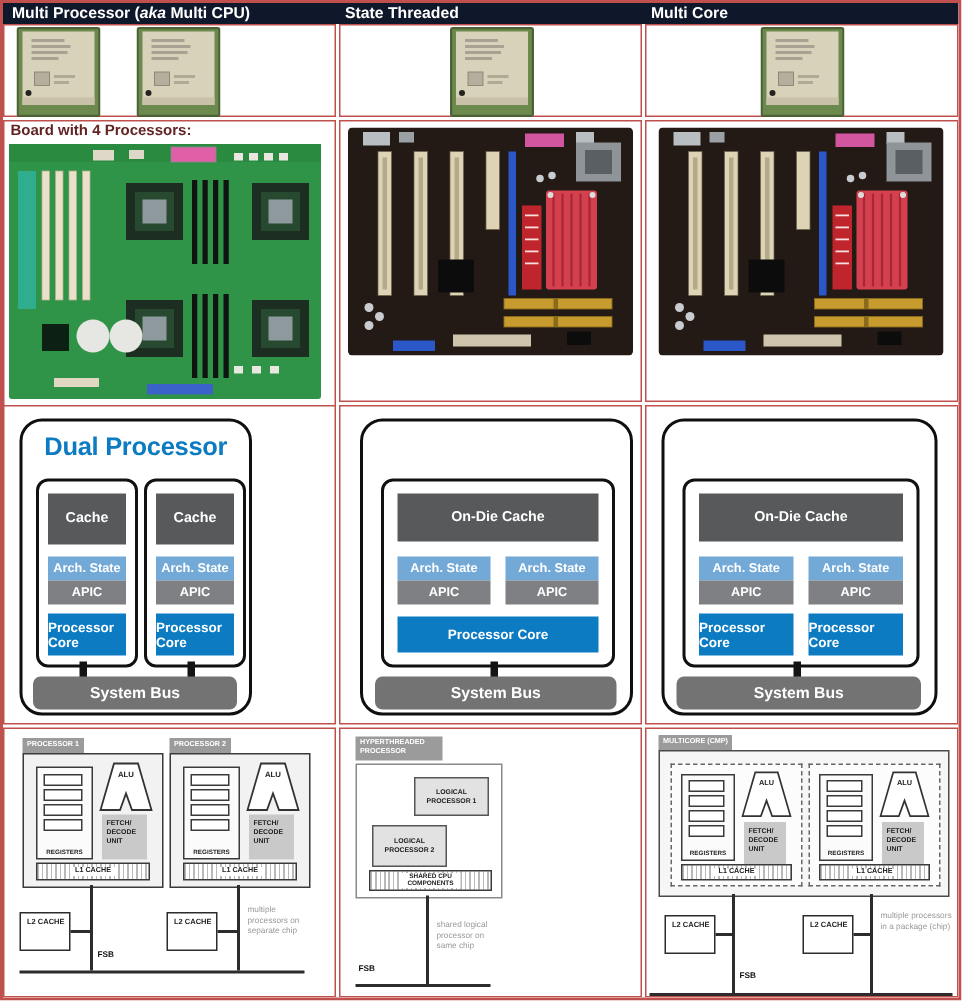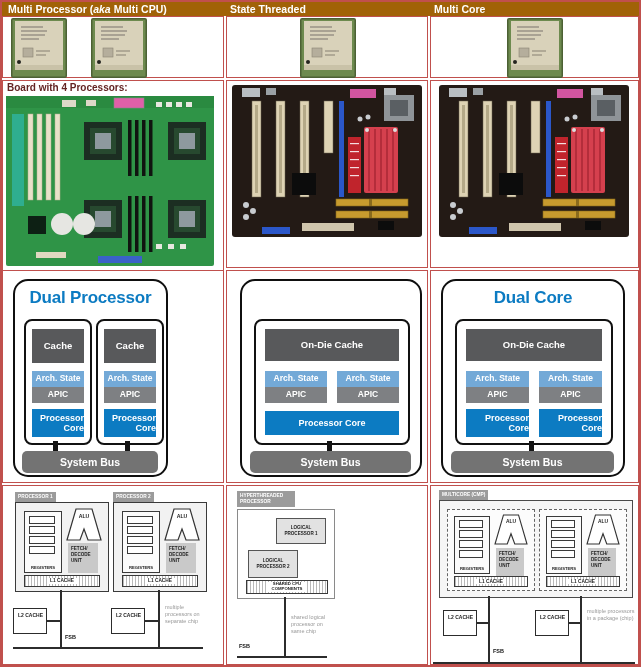--- a/index.html
+++ b/index.html
@@ -1,28 +1,28 @@
 <!DOCTYPE html>
 <html><head>
 <meta charset="utf-8">
 <style>
   html,body{margin:0;padding:0;background:#fff;font-family:"Liberation Sans",sans-serif;}
   .stage{position:relative;width:641px;height:667px;background:#fff;border:2px solid #C0504D;box-sizing:border-box;overflow:hidden;}
-  .hdr{position:absolute;left:0;top:0;width:637px;height:14px;background:#a16207;}
+  .hdr{position:absolute;left:0;top:0;width:637px;height:14px;background:#0f172a;}
   .hcell{position:absolute;top:0;line-height:14px;color:#fff;font-weight:bold;font-size:10.5px;white-space:nowrap;}
   .hcell i{font-style:italic;}
   .cell{position:absolute;border:1px solid #C0504D;box-sizing:border-box;background:#fff;}
   .chip{position:absolute;}
   .board-label{position:absolute;left:4px;top:1px;font-size:10px;font-weight:bold;color:#632423;}
   .boardsvg{position:absolute;}
   
   .ibox{position:absolute;background:#fff;border:2.5px solid #0f0f0f;border-radius:15px;box-sizing:border-box;}
   .ititle{margin-top:7px;text-align:center;color:#0C7BC2;font-weight:bold;font-size:17px;letter-spacing:-0.2px;}
   .iunit{position:absolute;border:2px solid #111;border-radius:8px;background:#fff;}
-  .iblk{position:absolute;color:#fff;font-weight:bold;text-align:right;display:flex;align-items:center;justify-content:center;font-size:8.5px;line-height:1.15;}
+  .iblk{position:absolute;color:#fff;font-weight:bold;text-align:left;display:flex;align-items:center;justify-content:center;font-size:8.5px;line-height:1.15;}
   .c-cache{background:#58595B;}
   .c-arch{background:#73A9D7;}
   .c-apic{background:#7E8083;}
   .c-core{background:#0C7BC2;}
   .stem{position:absolute;width:5px;height:11px;background:#141414;}
   .ibus{position:absolute;height:22px;background:#737373;border-radius:5px;color:#fff;font-weight:bold;font-size:10.5px;display:flex;align-items:center;justify-content:center;}
   
   .d-tab{position:absolute;background:#9b9b9b;color:#fff;font-weight:bold;font-size:4.8px;line-height:1.25;padding:2px 3px;box-sizing:border-box;}
   .d-block{position:absolute;background:#f2f2f2;border:1px solid #3a3a3a;}
   .pkg{position:absolute;background:#f6f6f6;border:1px solid #4a4a4a;}
@@ -242,21 +242,20 @@
         <div class="iblk c-apic" style="left:81px;top:66px;width:62px;height:16px">APIC</div>
         <div class="iblk c-core" style="left:9px;top:90px;width:134px;height:24px;font-size:9px">Processor Core</div>
       </div>
       <div class="stem" style="left:85px;top:160px"></div>
       <div class="ibus" style="left:8px;top:170px;width:161px">System Bus</div>
     </div>
   </div>
 
   <div class="cell" style="left:428px;top:268px;width:209px;height:213px">
     <div class="ibox" style="left:10px;top:8px;width:184px;height:198px">
-      <div class="ititle">Dual Core</div>
       <div class="iunit" style="left:12px;top:38px;width:154px;height:122px">
         <div class="iblk c-cache" style="left:9px;top:8px;width:136px;height:32px;font-size:9.5px">On-Die Cache</div>
         <div class="iblk c-arch" style="left:9px;top:50px;width:63px;height:16px">Arch. State</div>
         <div class="iblk c-arch" style="left:82px;top:50px;width:63px;height:16px">Arch. State</div>
         <div class="iblk c-apic" style="left:9px;top:66px;width:63px;height:16px">APIC</div>
         <div class="iblk c-apic" style="left:82px;top:66px;width:63px;height:16px">APIC</div>
         <div class="iblk c-core" style="left:9px;top:88px;width:63px;height:28px;font-size:9px">Processor Core</div>
         <div class="iblk c-core" style="left:82px;top:88px;width:63px;height:28px;font-size:9px">Processor Core</div>
       </div>
       <div class="stem" style="left:86px;top:160px"></div>

